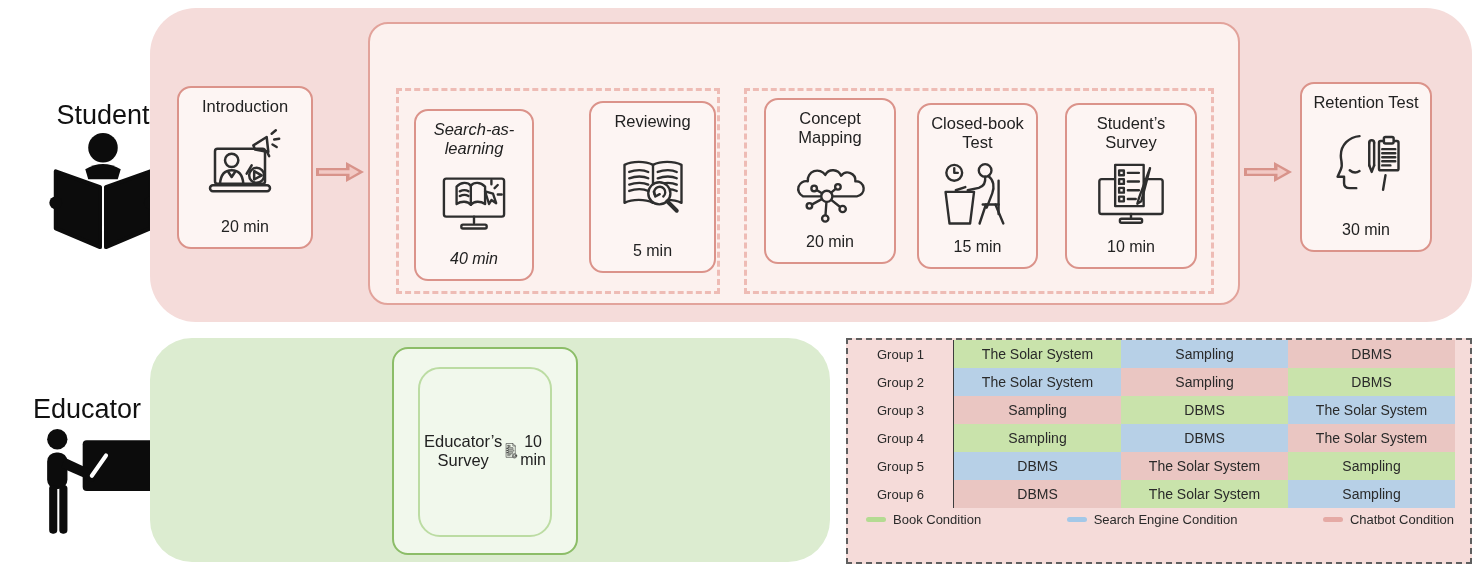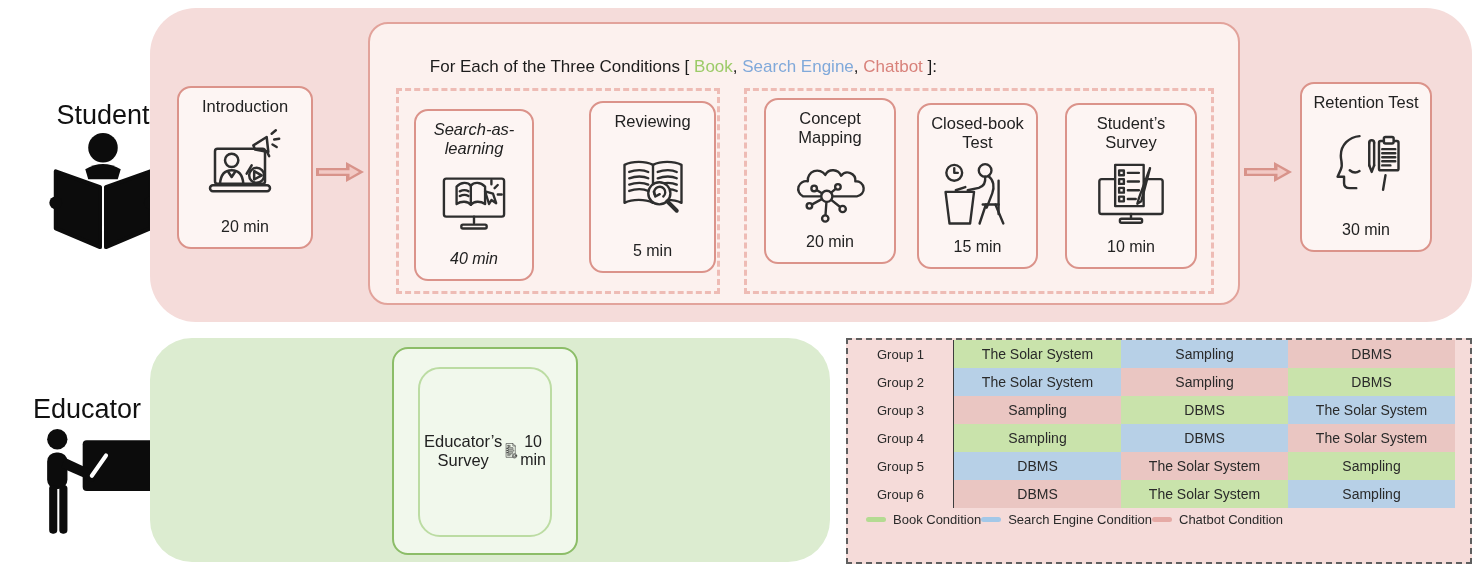--- a/index.html
+++ b/index.html
@@ -45,21 +45,21 @@
   .ctable{position:absolute;left:846px;top:338px;width:626px;height:226px;box-sizing:border-box;
           background:#f5dbd9;border:2px dashed #5f5f5f;color:#2a2a2a;}
   .trow{display:grid;grid-template-columns:106px 167px 167px 167px;height:28px;}
   .trow>div{display:flex;align-items:center;justify-content:center;height:100%;}
   .thead{height:31px;font-weight:bold;font-size:13.5px;}
   .thead>div{border-bottom:1.6px solid #3d3d3d;}
   .lab-col{border-right:1.5px solid #3d3d3d;}
   .u{text-decoration:underline;}
   .group-cell{font-size:13px;}
   .day-cell{font-size:14px;}
-  .tlegend{display:flex;align-items:center;justify-content:flex-start;height:23px;
+  .tlegend{display:flex;align-items:center;justify-content:space-between;height:23px;
            padding:0 16px 0 18px;font-size:13px;}
   .leg-item{display:flex;align-items:center;gap:7px;}
   .swatch{width:20px;height:4.5px;border-radius:2.5px;}
 
   svg{display:block;}
   .lineicon{stroke:#2e2e2e;stroke-width:3;fill:none;stroke-linecap:round;stroke-linejoin:round;}
 </style>
 </head>
 <body>
 
@@ -101,23 +101,20 @@
     </div>
 
     <svg class="arrow" style="left:163px;top:152px;" viewBox="0 0 54 24">
       <line x1="3" y1="12" x2="40" y2="12" stroke="#d8938a" stroke-width="8"></line>
       <path d="M33,2 L51,12 L33,22 Z" fill="#d8938a"></path>
       <line x1="6" y1="12" x2="38" y2="12" stroke="#f2c9c4" stroke-width="3.5"></line>
       <path d="M36.5,6.5 L46,12 L36.5,17.5 Z" fill="#f2c9c4"></path>
     </svg>
 
     <div class="bigbox">
-      <div class="cond-head">
-        <span>For Each of the Three Conditions [ </span><span style="color: rgb(156, 203, 104);">Book</span><span>, </span><span style="color: rgb(128, 169, 218);">Search Engine</span><span>, </span><span style="color: rgb(216, 129, 122);">Chatbot</span><span> ]:</span>
-      </div>
 
       <div class="dgroup" id="dgroup1">
         <div class="box" style="left:15px;top:18px;width:120px;height:172px;font-style:italic;">
           <div class="t">Search-as-learning</div>
           <svg width="76" height="76" viewBox="0 0 96 96">
             <g class="lineicon">
               <rect x="10" y="16" width="76" height="48" rx="3"></rect>
               <path d="M48,64 v8"></path>
               <rect x="32" y="74" width="32" height="5" rx="2"></rect>
               <path d="M26,26 c6,-6 14,-6 18,-1 c4,-5 12,-5 18,1 v22 c-6,-4 -14,-4 -18,1 c-4,-5 -12,-5 -18,-1 z"></path>

